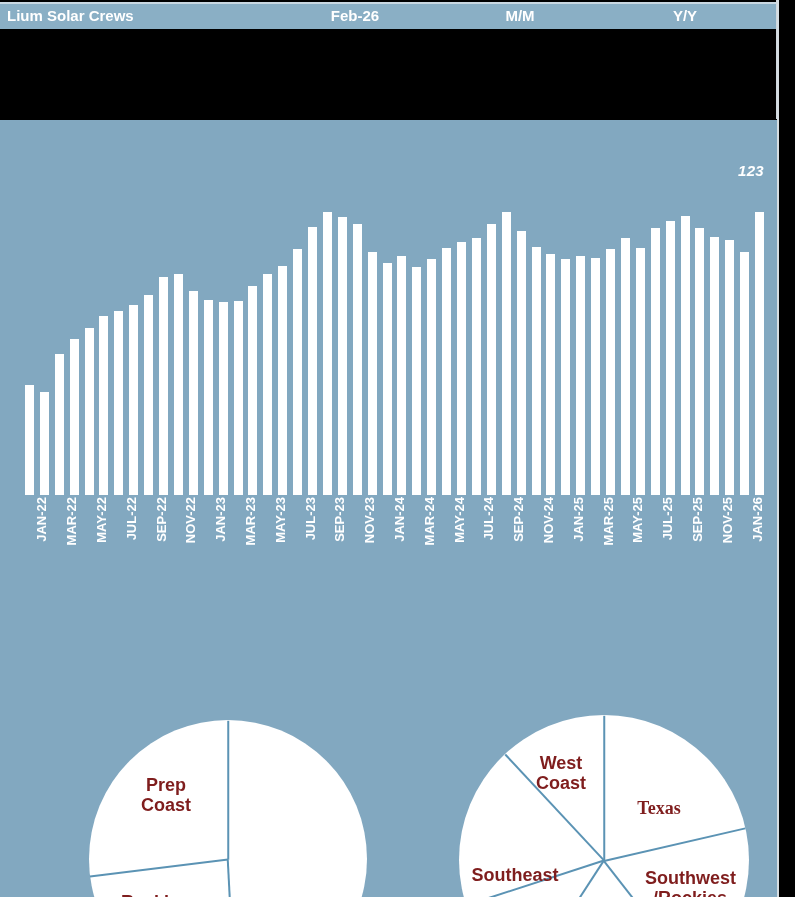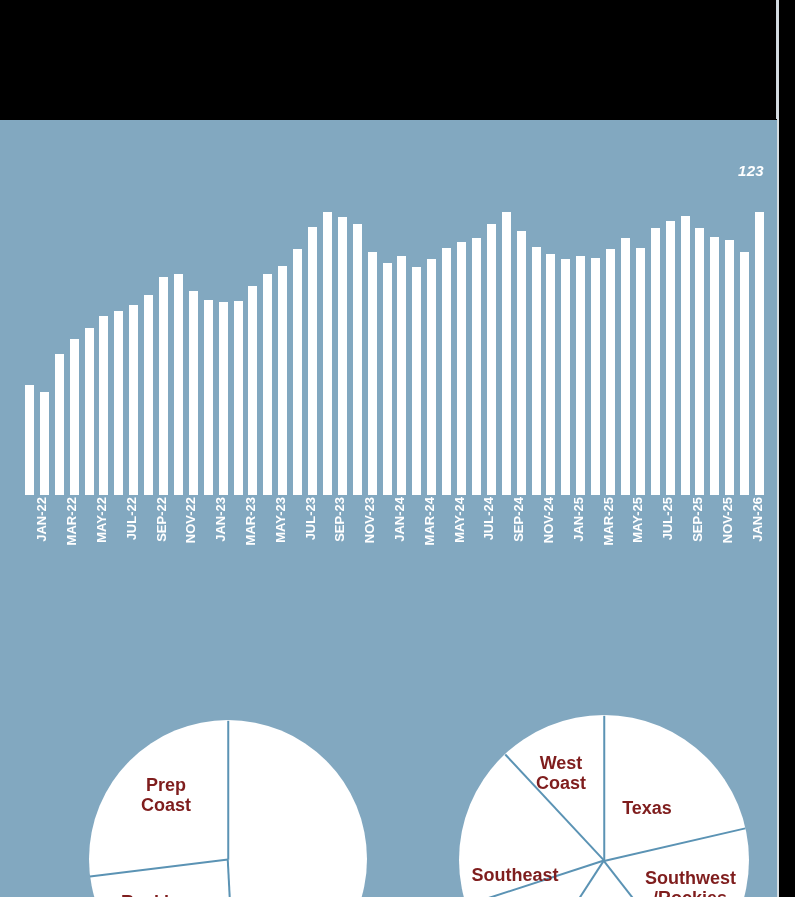--- a/index.html
+++ b/index.html
@@ -45,20 +45,27 @@
              text-align:center;line-height:1.12;white-space:pre-line;}
 
   #pie-left{left:124px;top:600px;width:208px;height:278px;}
   #pie-right{left:485px;top:595px;width:238px;height:290px;}
 </style>
 </head>
 <body>
 
 <div id="page">
 
+  <div id="header">
+    <div id="header-rule"></div>
+    <div class="cell" id="h-title">Lium Solar Crews</div>
+    <div class="cell" id="h-cur">Feb-26</div>
+    <div class="cell" id="h-mm">M/M</div>
+    <div class="cell" id="h-yy">Y/Y</div>
+  </div>
 
   <div id="redacted"></div>
   <div id="redacted-edge"></div>
 
   <div id="panel">
 
     <div id="barchart">
       <div id="bars">
           <div class="bar" title="JAN-22: 79" style="left: 2.95px; height: 110.271px;"></div>
           <div class="bar" title="FEB-22: 74" style="left: 17.85px; height: 103.292px;"></div>
@@ -147,21 +154,21 @@
         <div class="slice-line" style="width: 139px; left: 104px; top: 139px; transform: rotate(-90deg);"></div>
         <div class="slice-line" style="width: 139px; left: 104px; top: 139px; transform: rotate(87deg);"></div>
         <div class="pie-label" style="left: -13px; top: 172px; width: 90px;">Racking Crews</div>
         <div class="slice-line" style="width: 139px; left: 104px; top: 139px; transform: rotate(173deg);"></div>
         <div class="pie-label" style="left: -3px; top: 55px; width: 90px;">Prep Coast</div>
       </div>
 
     <div class="pie-wrap" id="pie-right">
         <div class="pie" style="width: 290px; height: 290px; left: -26px; top: 0px;"></div>
         <div class="slice-line" style="width: 145px; left: 119px; top: 145px; transform: rotate(-90deg);"></div>
-        <div class="pie-label" style="left: 117px; top: 83px; width: 90px;">Texas</div>
+        <div class="pie-label" style="left: 129px; top: 83px; width: 90px; font-family: Liberation Serif, serif;">Texas</div>
         <div class="slice-line" style="width: 145px; left: 119px; top: 145px; transform: rotate(-13deg);"></div>
         <div class="pie-label" style="left: 160px; top: 153px; width: 90px;">Southwest
 /Rockies</div>
         <div class="slice-line" style="width: 145px; left: 119px; top: 145px; transform: rotate(52deg);"></div>
         <div class="slice-line" style="width: 145px; left: 119px; top: 145px; transform: rotate(123deg);"></div>
         <div class="pie-label" style="left: -26px; top: 181px; width: 90px;">East
 Coast</div>
         <div class="slice-line" style="width: 145px; left: 119px; top: 145px; transform: rotate(162deg);"></div>
         <div class="pie-label" style="left: -15px; top: 110px; width: 90px; margin-top: 40px;">Southeast</div>
         <div class="slice-line" style="width: 145px; left: 119px; top: 145px; transform: rotate(227deg);"></div>

